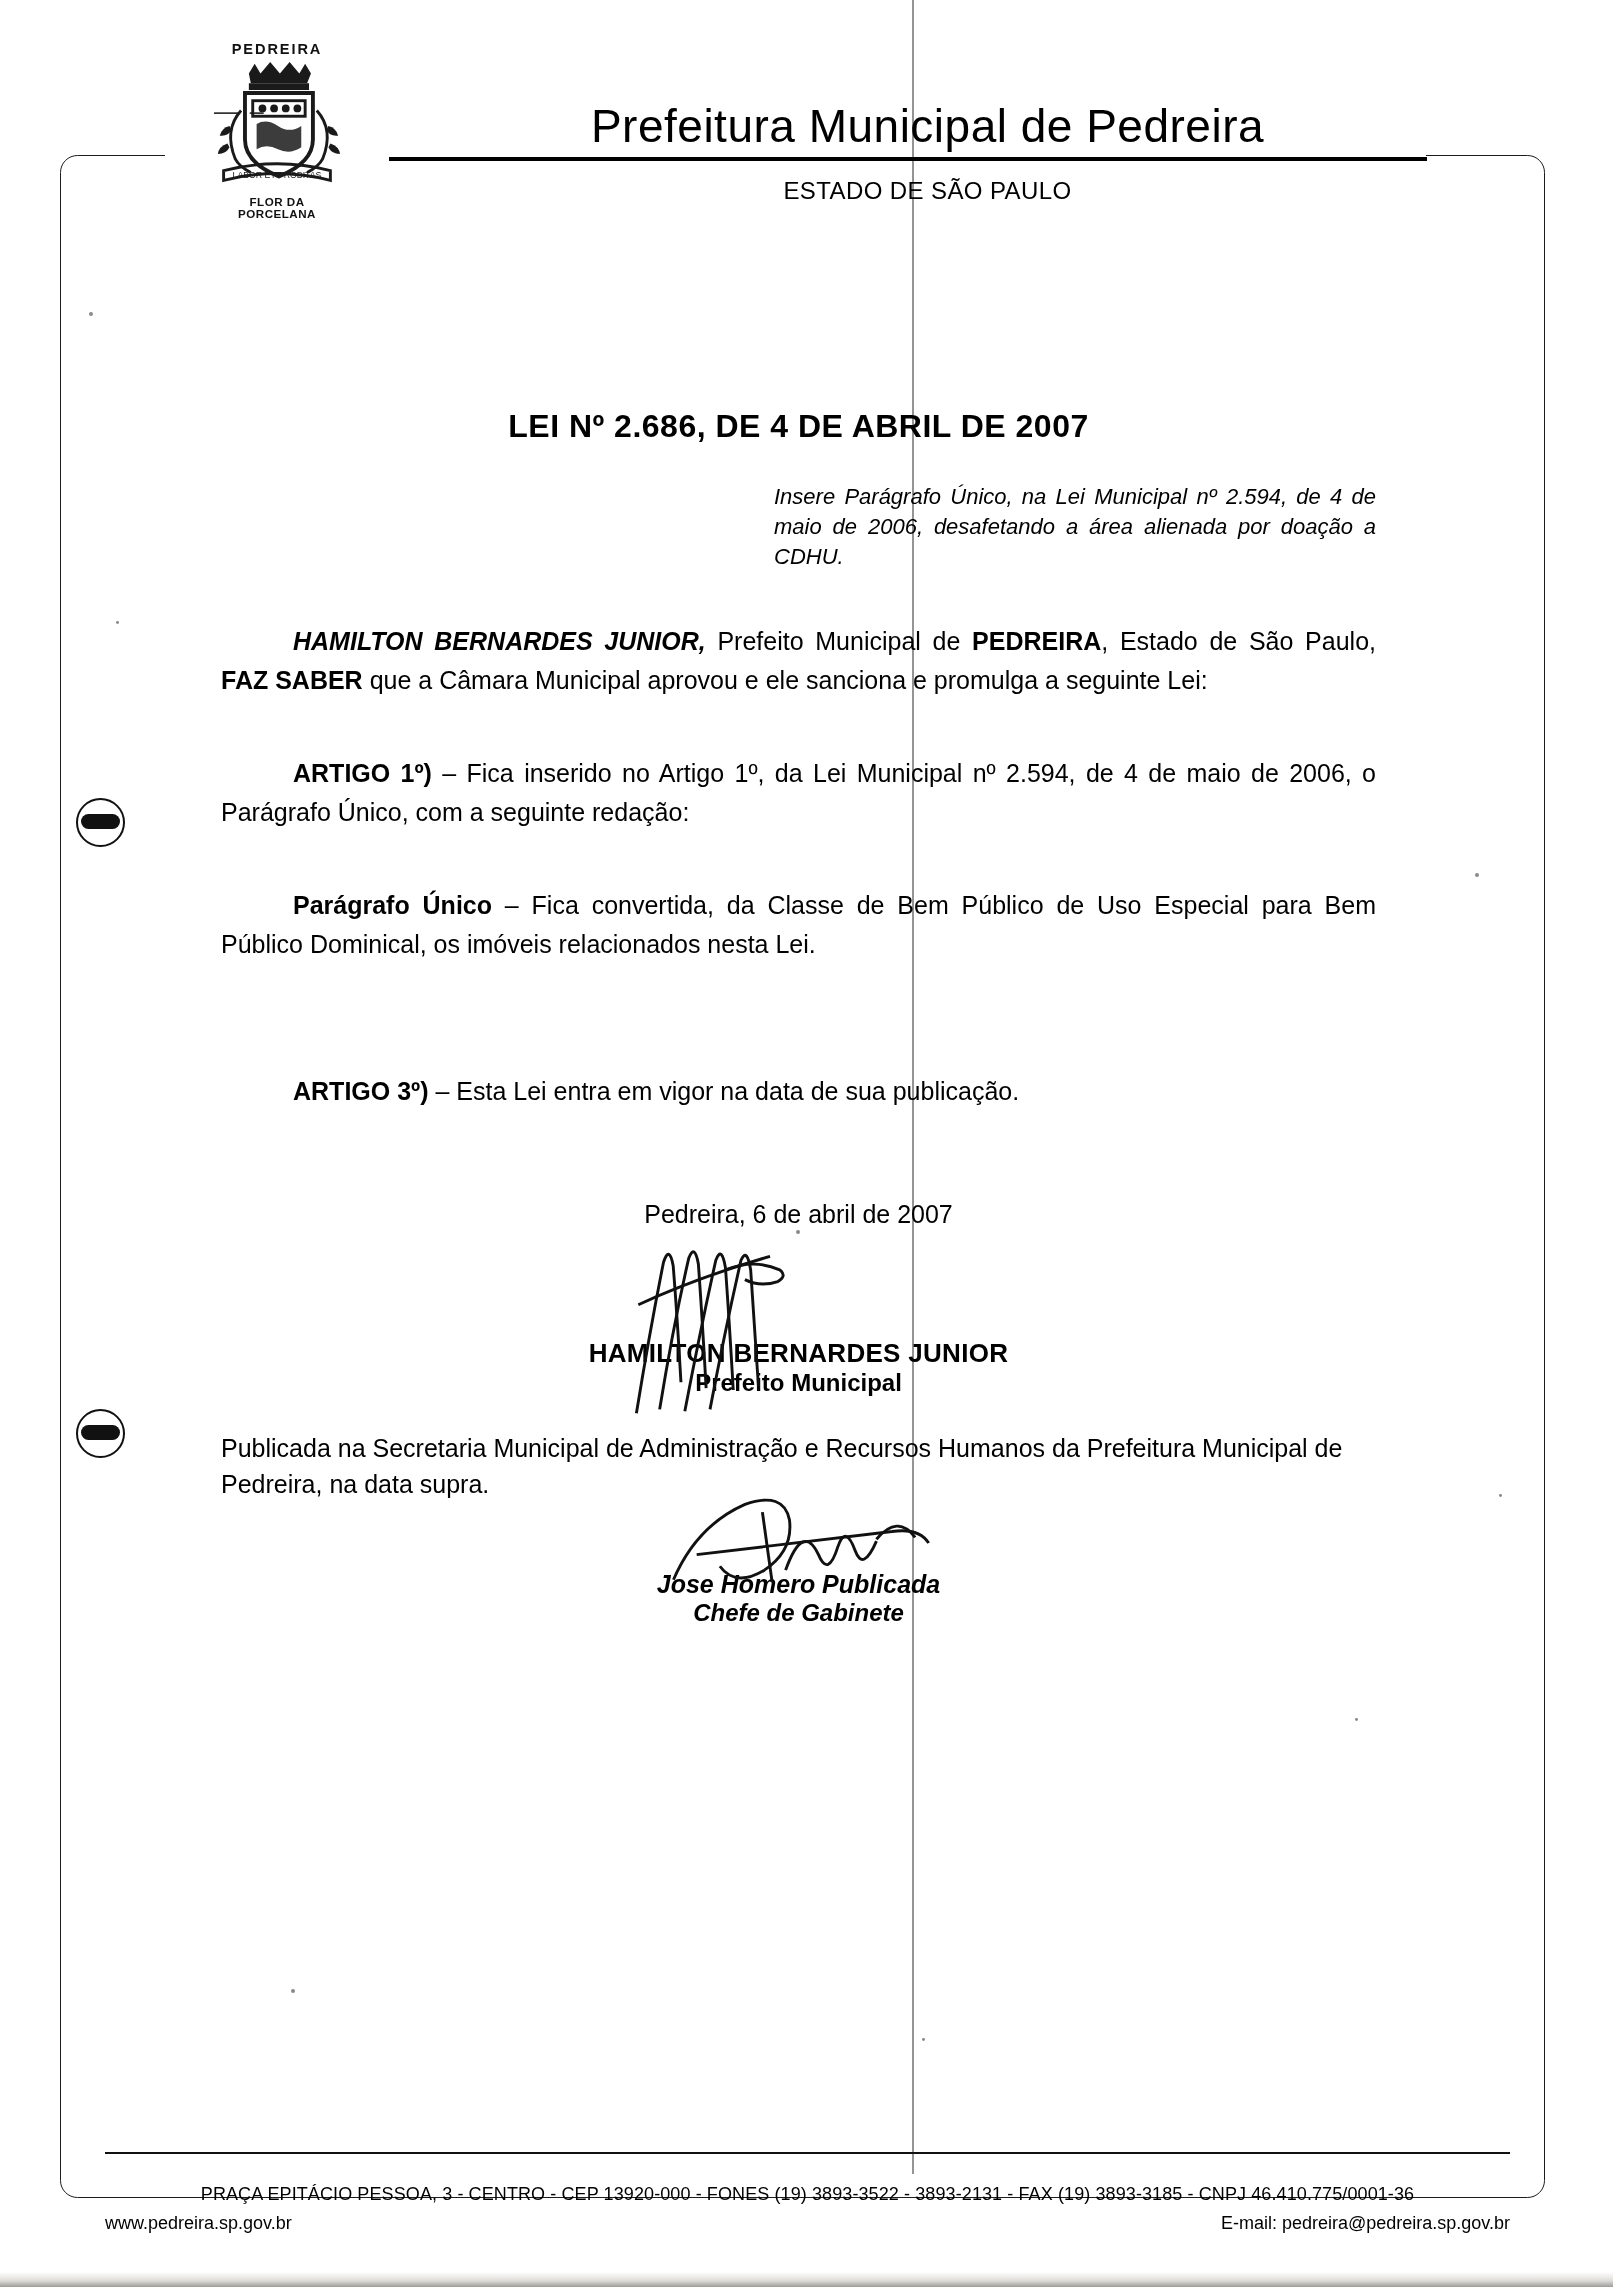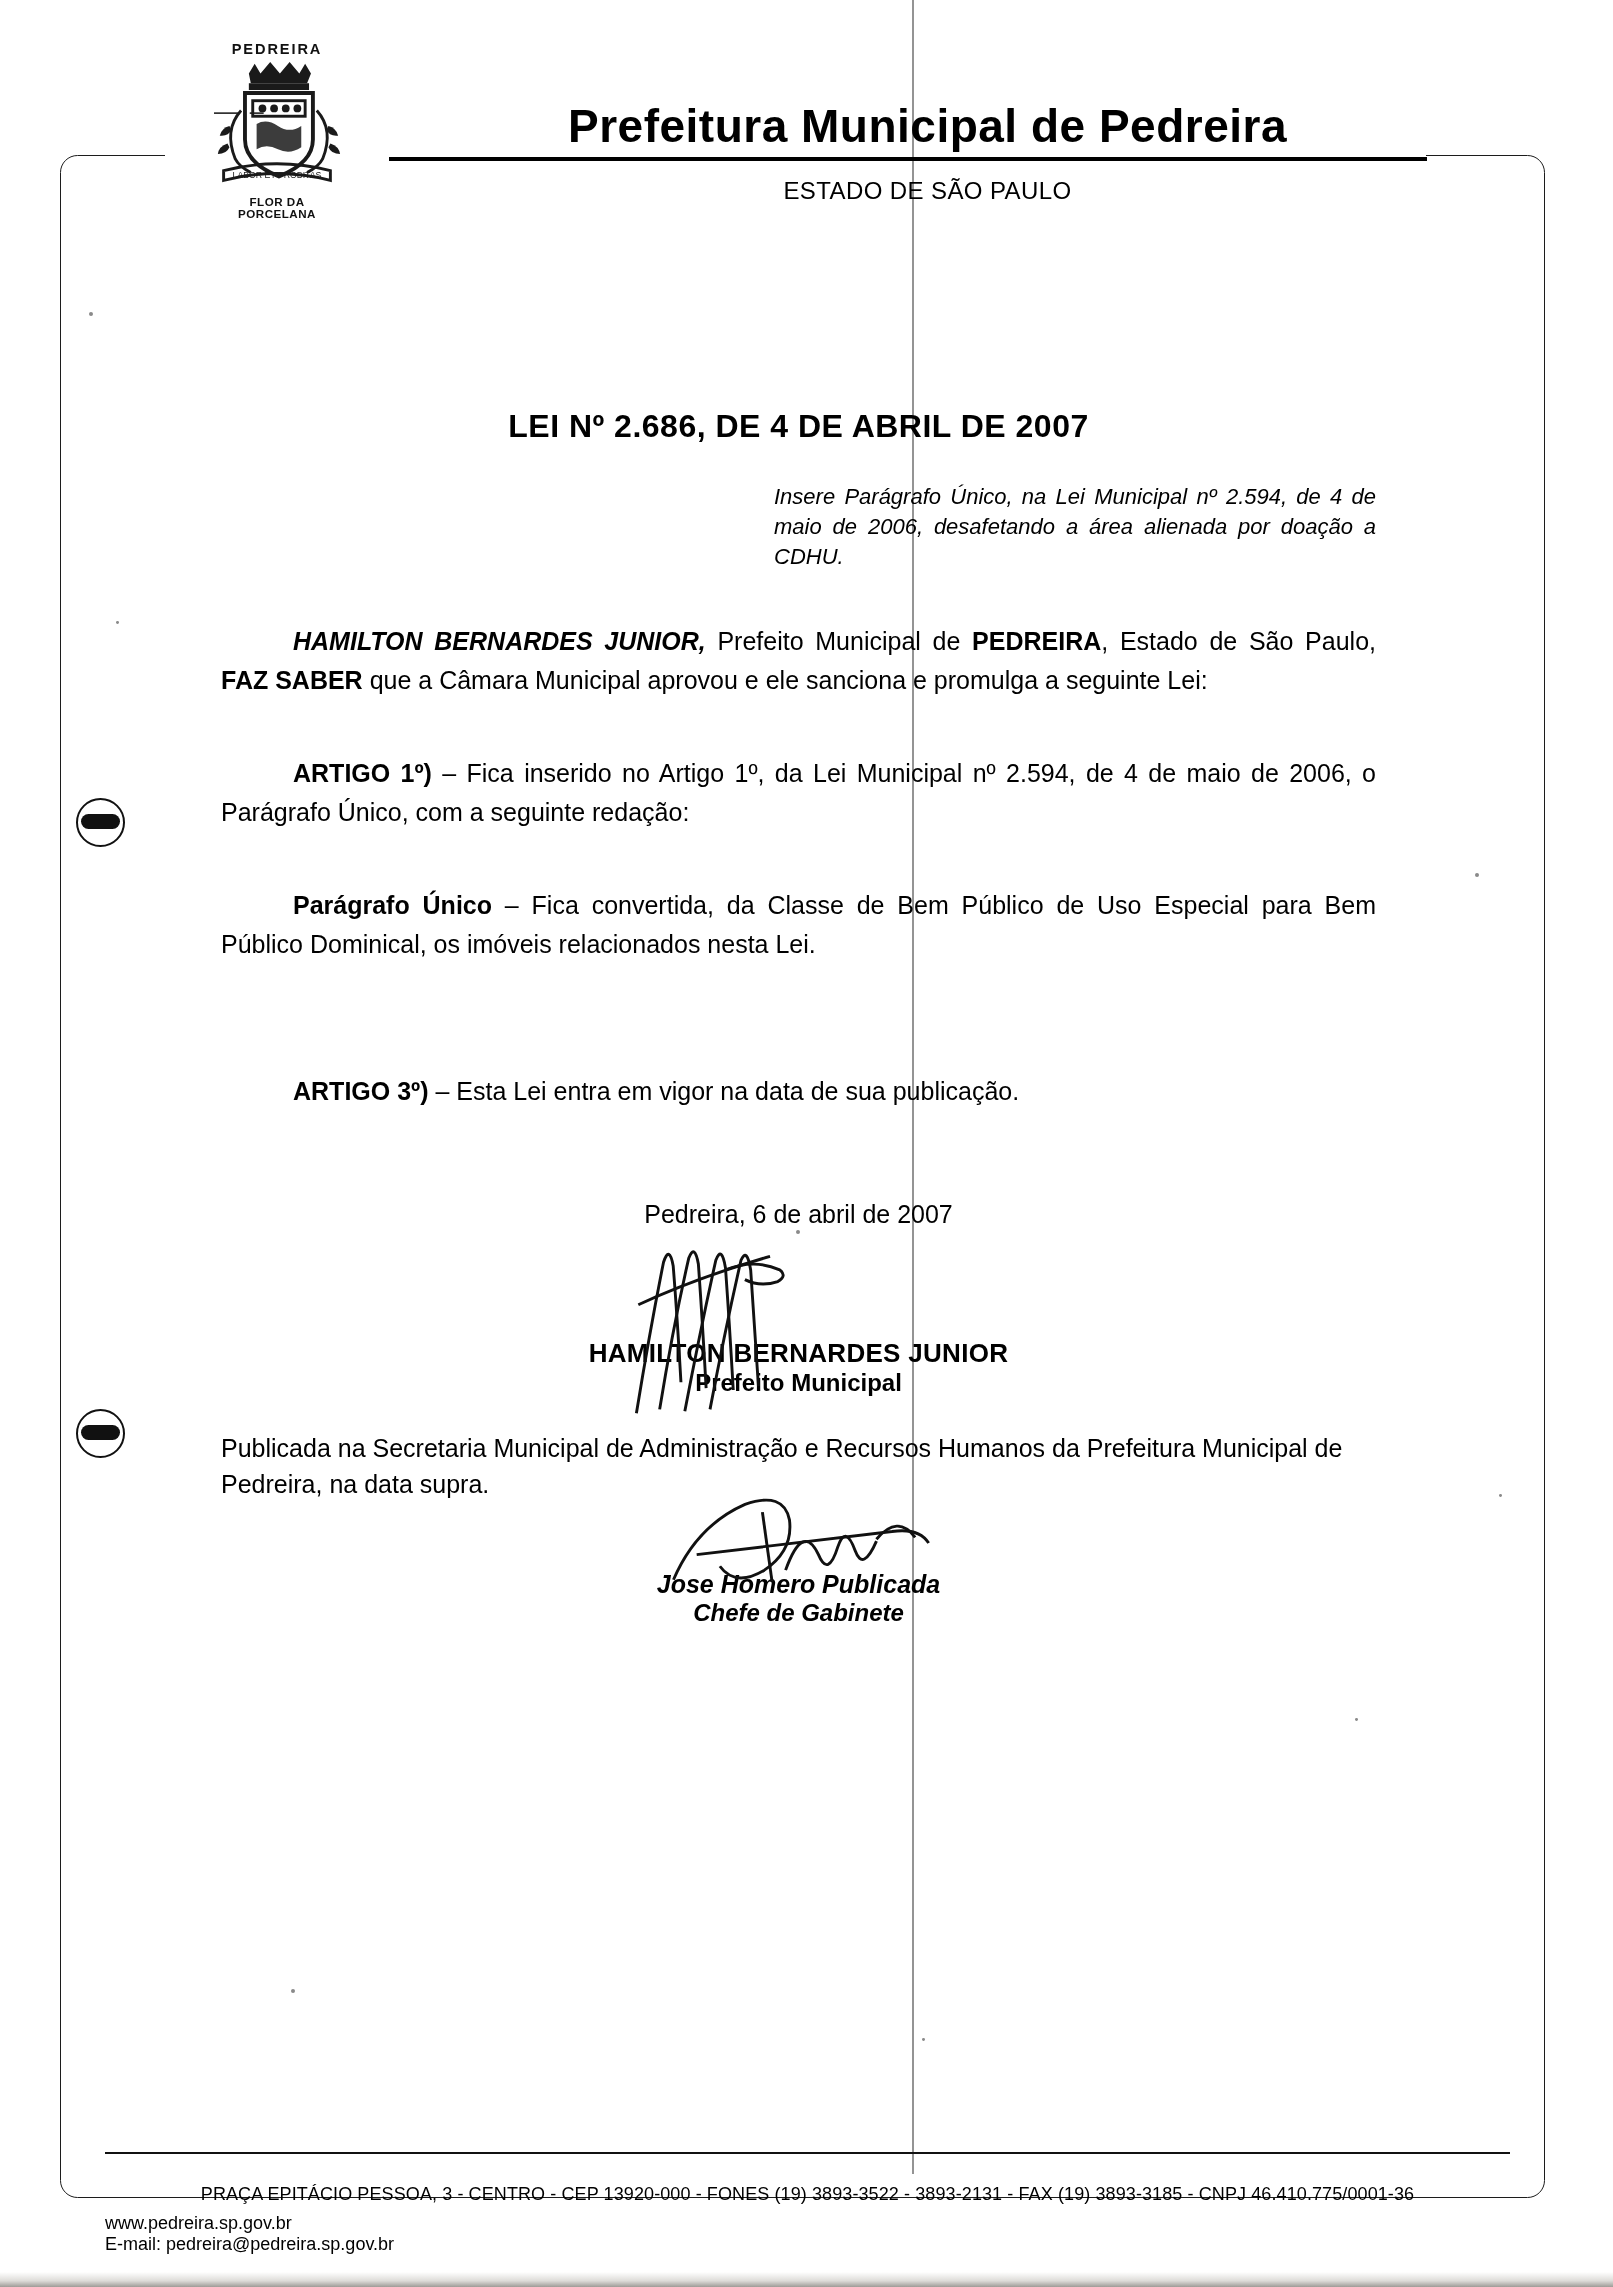--- a/index.html
+++ b/index.html
@@ -79,21 +79,21 @@
     top: 17.5px; left: 21.3px;
     width: 142px; height: 132px;
   }
   .title-line {
     position: absolute;
     left: 243px;
     top: 60px;
     width: 1077px;
     text-align: center;
     font-size: 46px;
-    font-weight: bold;
+    font-weight: normal;
     letter-spacing: 0.5px;
     color: #000;
   }
   .title-rule {
     position: absolute;
     left: 243px;
     top: 118px;
     width: 1038px;
     height: 3.9px;
     background: #000;
@@ -203,21 +203,20 @@
     font-size: 18px;
     text-align: center;
     letter-spacing: 0.1px;
     margin-top: 30px;
   }
   .footer-row {
     display: flex;
     justify-content: space-between;
     font-size: 18px;
     margin-top: 7.8px;
-    flex-direction: column;
   }
   
   .ink {
     position: absolute;
     pointer-events: none;
   }
   .vline {
     position: absolute;
     left: 912px;
     top: 0px;

